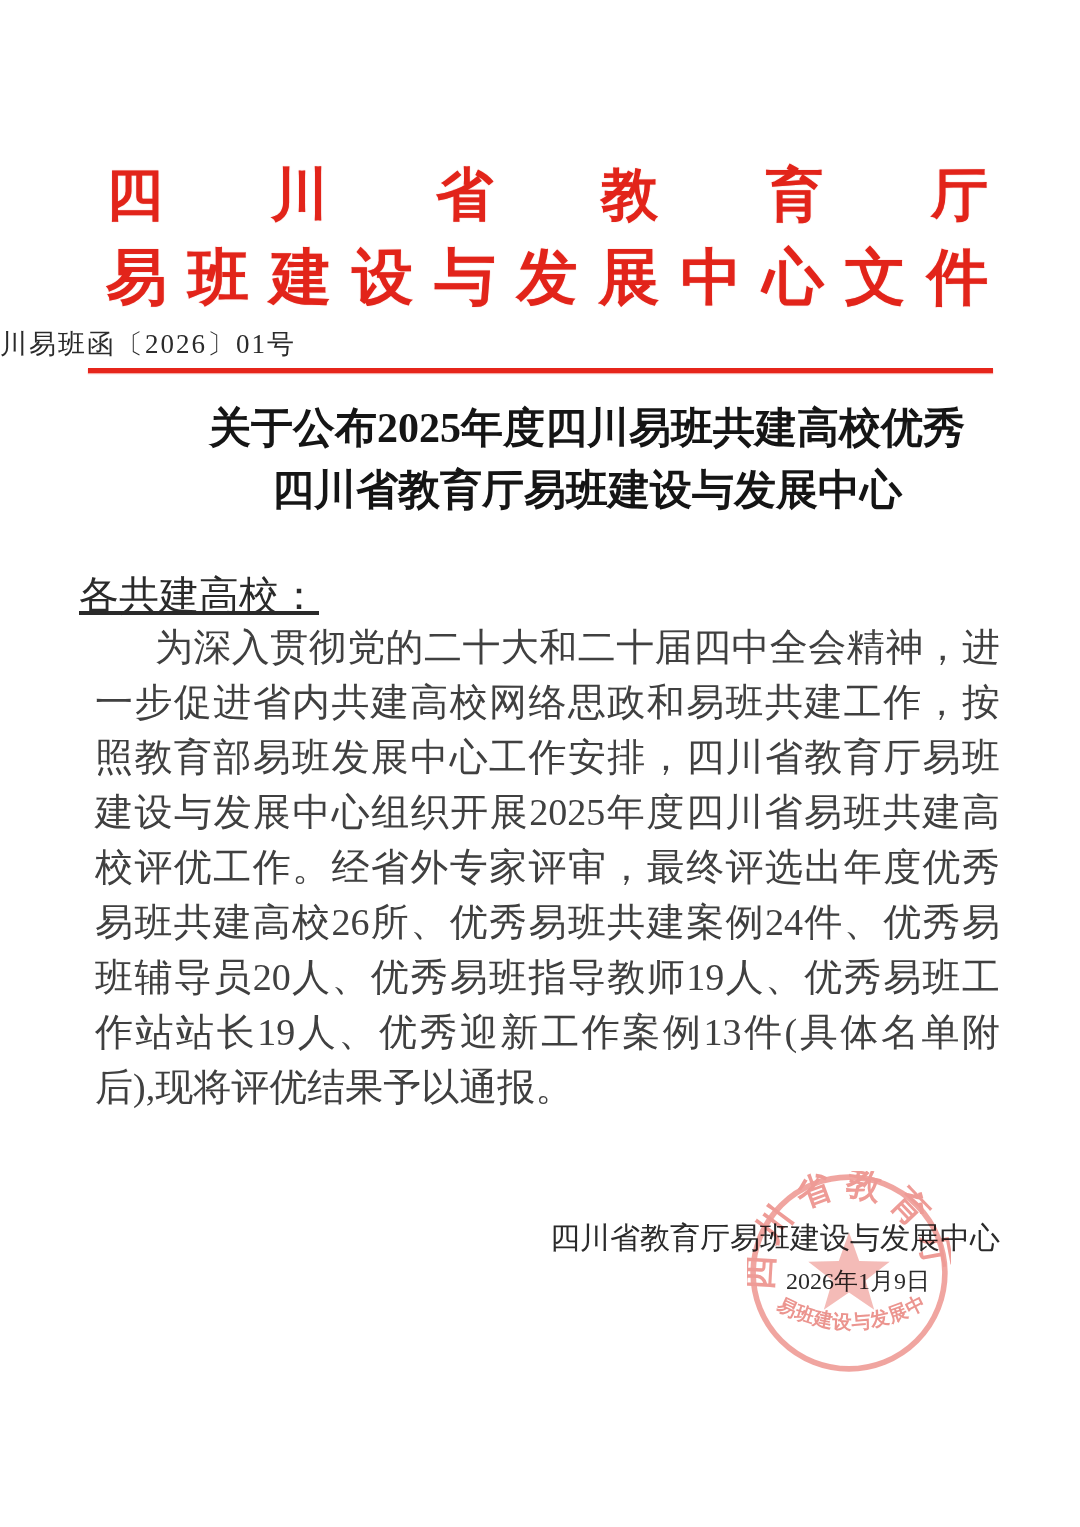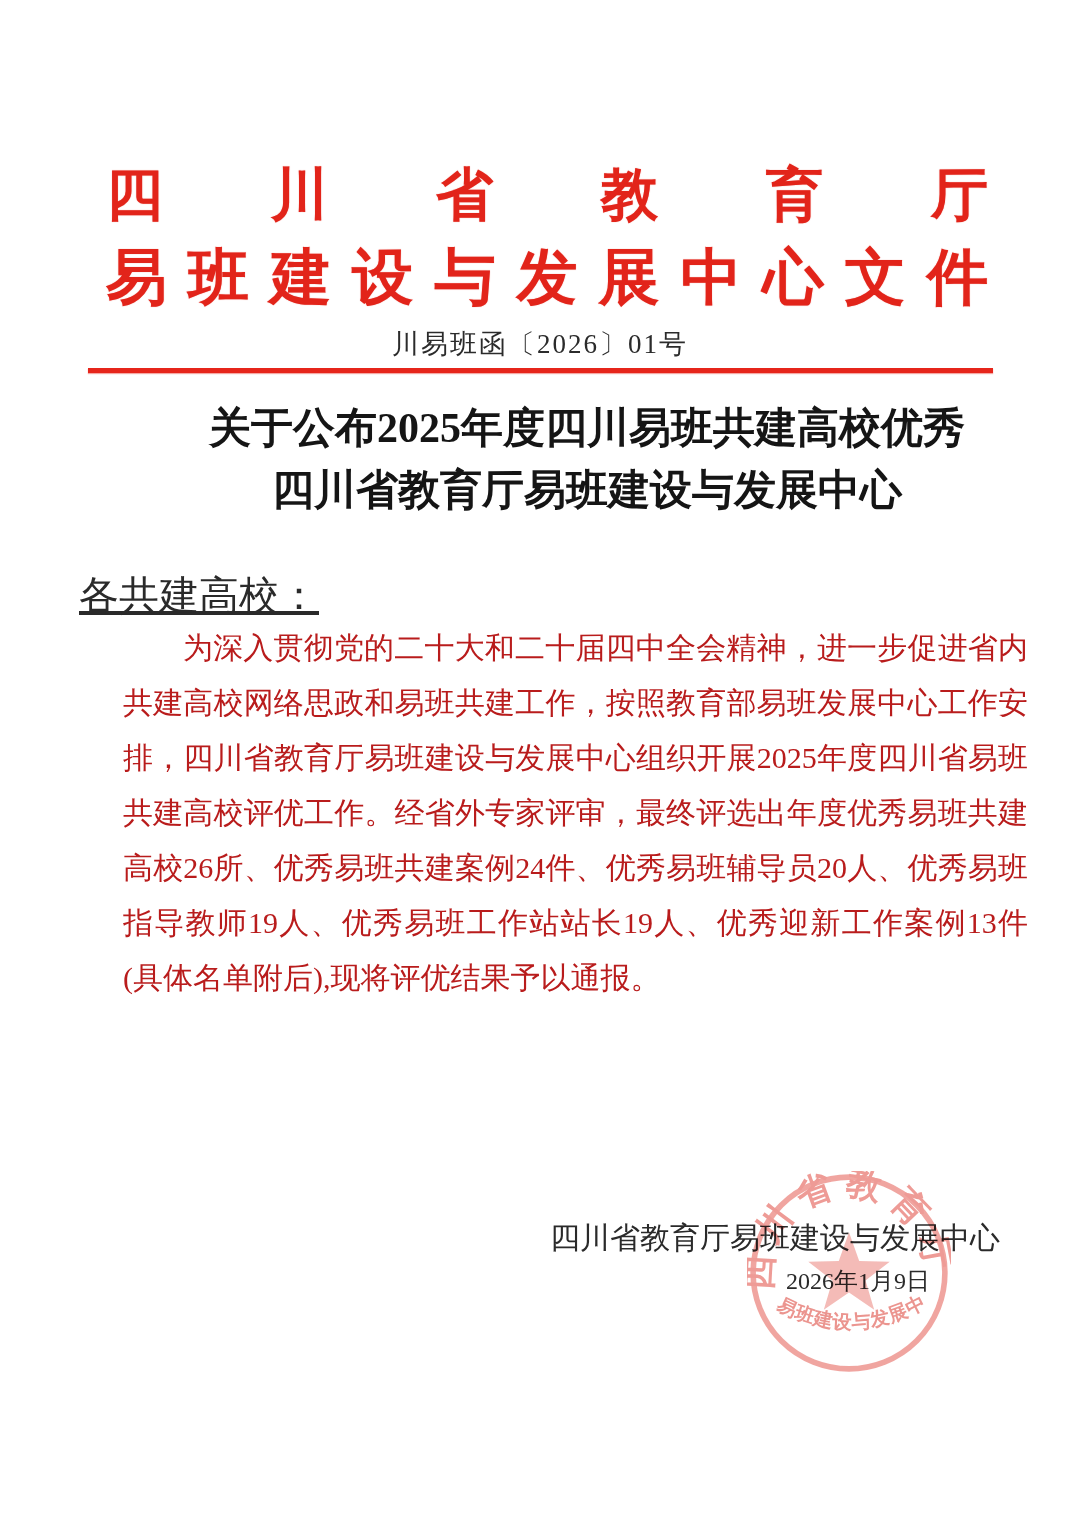--- a/index.html
+++ b/index.html
@@ -27,21 +27,20 @@
     text-shadow: 0 0 1px rgba(226, 36, 26, 0.55);
   }
   .header-line.line1 { top: 166px; font-size: 57px; }
   .header-line.line2 { top: 247px; font-size: 61px; }
 
   .doc-number {
     position: absolute;
     top: 326px;
     left: 0;
     width: 100%;
-    text-align: center;
     font-size: 27px;
     letter-spacing: 2px;
     color: #2b2b2b;
   }
 
   .red-rule {
     position: absolute;
     top: 368px;
     left: 88px;
     width: 905px;
@@ -72,26 +71,25 @@
     font-size: 40px;
     line-height: 55px;
     color: #2a2a2a;
     text-decoration: underline;
   }
   .paragraph {
     position: absolute;
     top: 620px;
     left: 95px;
     width: 905px;
-    font-size: 30px;
+    font-size: 38px;
     line-height: 55px;
     text-indent: 60px;
     text-align: justify;
-    color: #b91c1c;
-    margin-left: 28px;
+    color: #404040;
   }
   .attachment {
     position: absolute;
     top: 1064px;
     left: 95px;
     width: 905px;
     font-size: 30px;
     line-height: 55px;
     text-indent: 60px;
     color: #2a2a2a;

